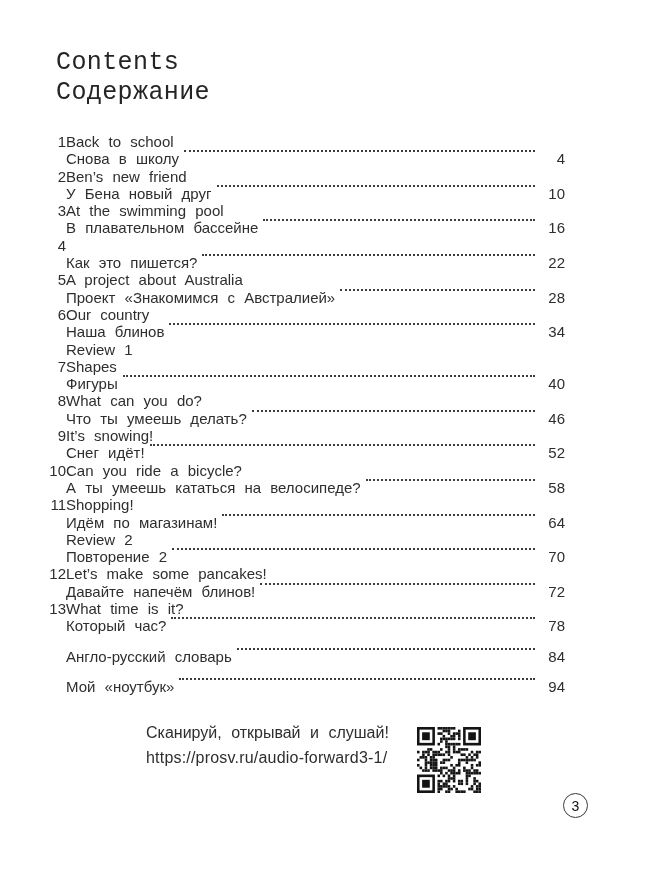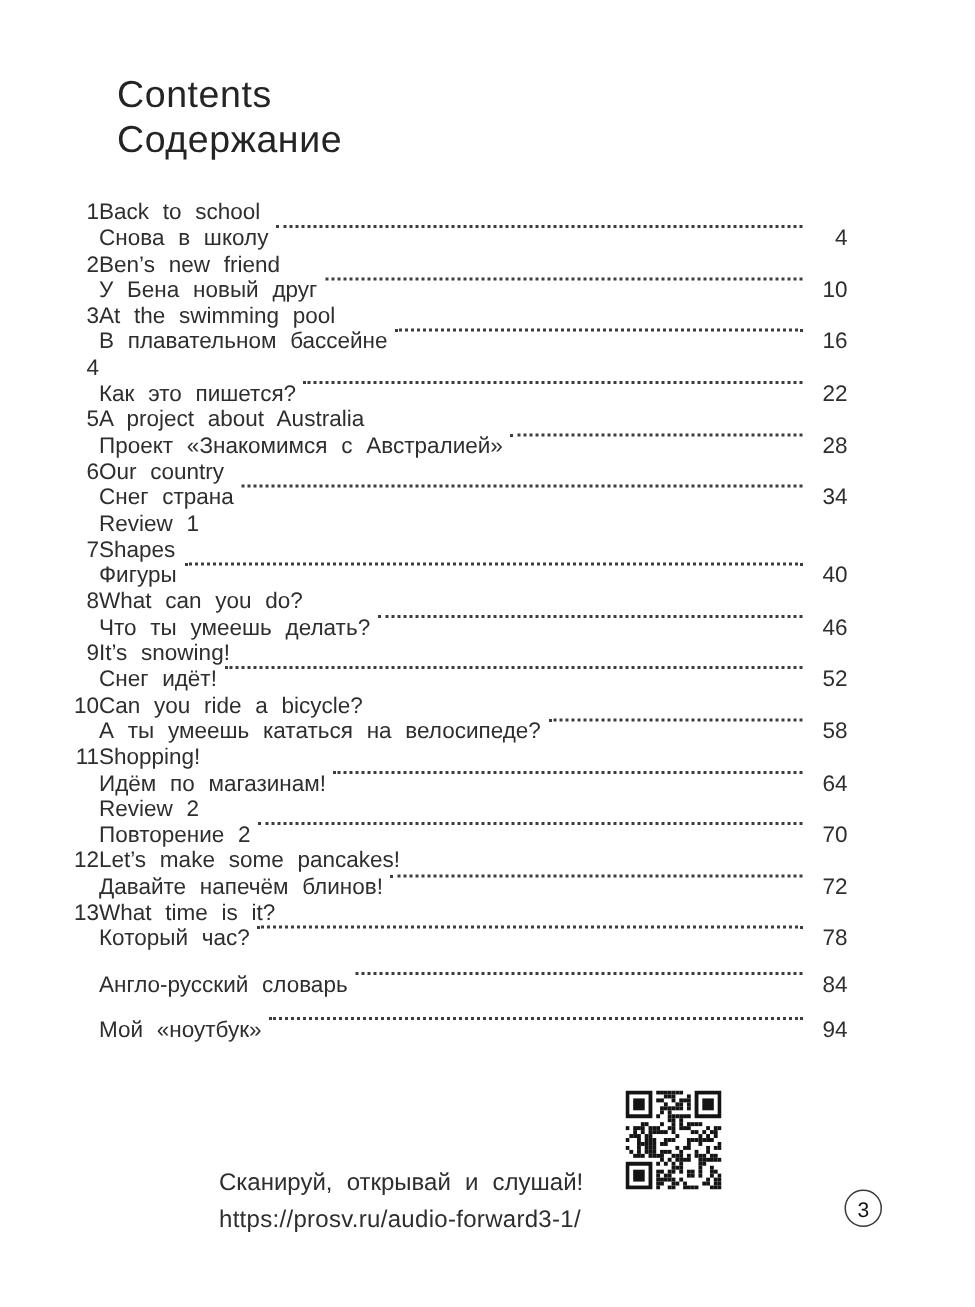--- a/index.html
+++ b/index.html
@@ -6,22 +6,22 @@
   body {
     width: 650px; height: 871px;
     background: #ffffff;
     font-family: "Liberation Sans", sans-serif;
     color: #2e2e2e;
     position: relative;
     overflow: hidden;
   }
   .heading {
     padding-top: 48px;
-    margin-left: 78px;
-    font-family: Liberation Sans, sans-serif;
+    margin-left: 56px;
+    font-family: Liberation Mono, monospace;
     font-size: 25px;
     line-height: 30px;
     color: #242424;
     letter-spacing: 0.4px;
   }
   .toc {
     margin: 25px 85px 0 36px;
     font-size: 15px;
     line-height: 17.3px;
     word-spacing: 5px;
@@ -34,21 +34,21 @@
   .dots {
     flex: 1;
     min-width: 12px;
     border-bottom: 2px dotted #3d3d3d;
     margin: 0 8px 3px 5px;
   }
   .pg { flex: none; min-width: 22px; text-align: right; word-spacing: 0; }
   .extra { margin-top: 13px; }
   .scan-block {
     position: absolute;
-    left: 146px; top: 776px;
+    left: 146px; top: 720px;
     font-size: 16px;
     line-height: 25px;
     word-spacing: 5px;
     color: #2e2e2e;
   }
   .scan-block .url { word-spacing: 0; letter-spacing: 0.2px; }
   .qr {
     position: absolute;
     left: 417px; top: 727px;
     width: 64px; height: 66px;
@@ -135,21 +135,21 @@
           <span class="pg">28</span>
         </div>
       </div>
       <div class="entry">
         <div class="l1">
           <span class="num">6</span>
           <span class="en">Our country</span>
         </div>
         <div class="l2">
           <span class="num"></span>
-          <span class="ru">Снег страна</span>
+          <span class="ru">Наша блинов</span>
           <span class="dots"></span>
           <span class="pg">34</span>
         </div>
       </div>
       <div class="entry">
         <div class="l1">
           <span class="num"></span>
           <span class="en">Review 1</span>
         </div>
       </div>

